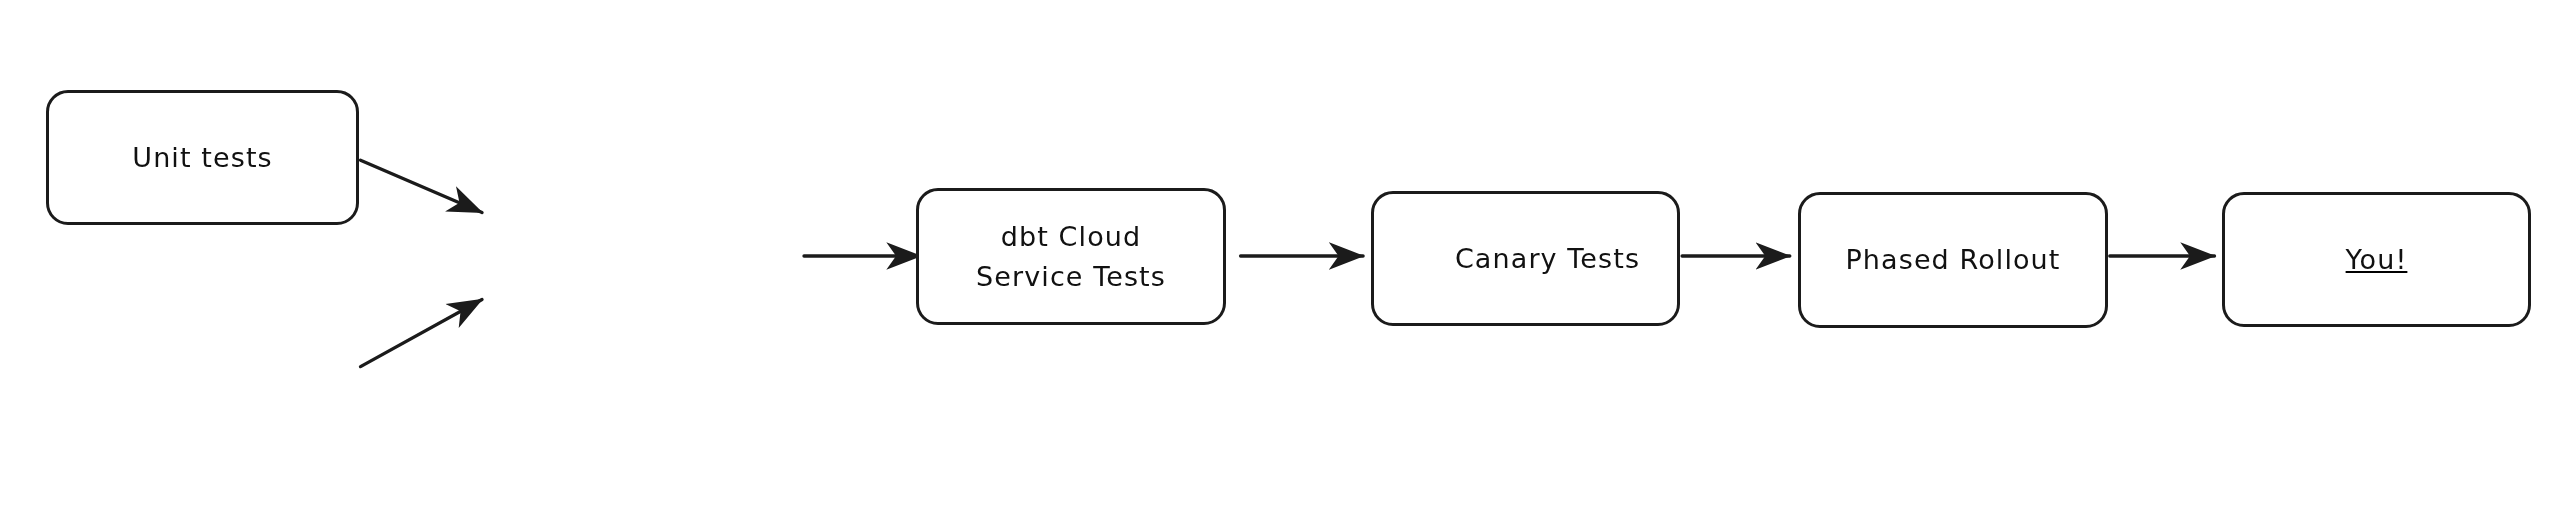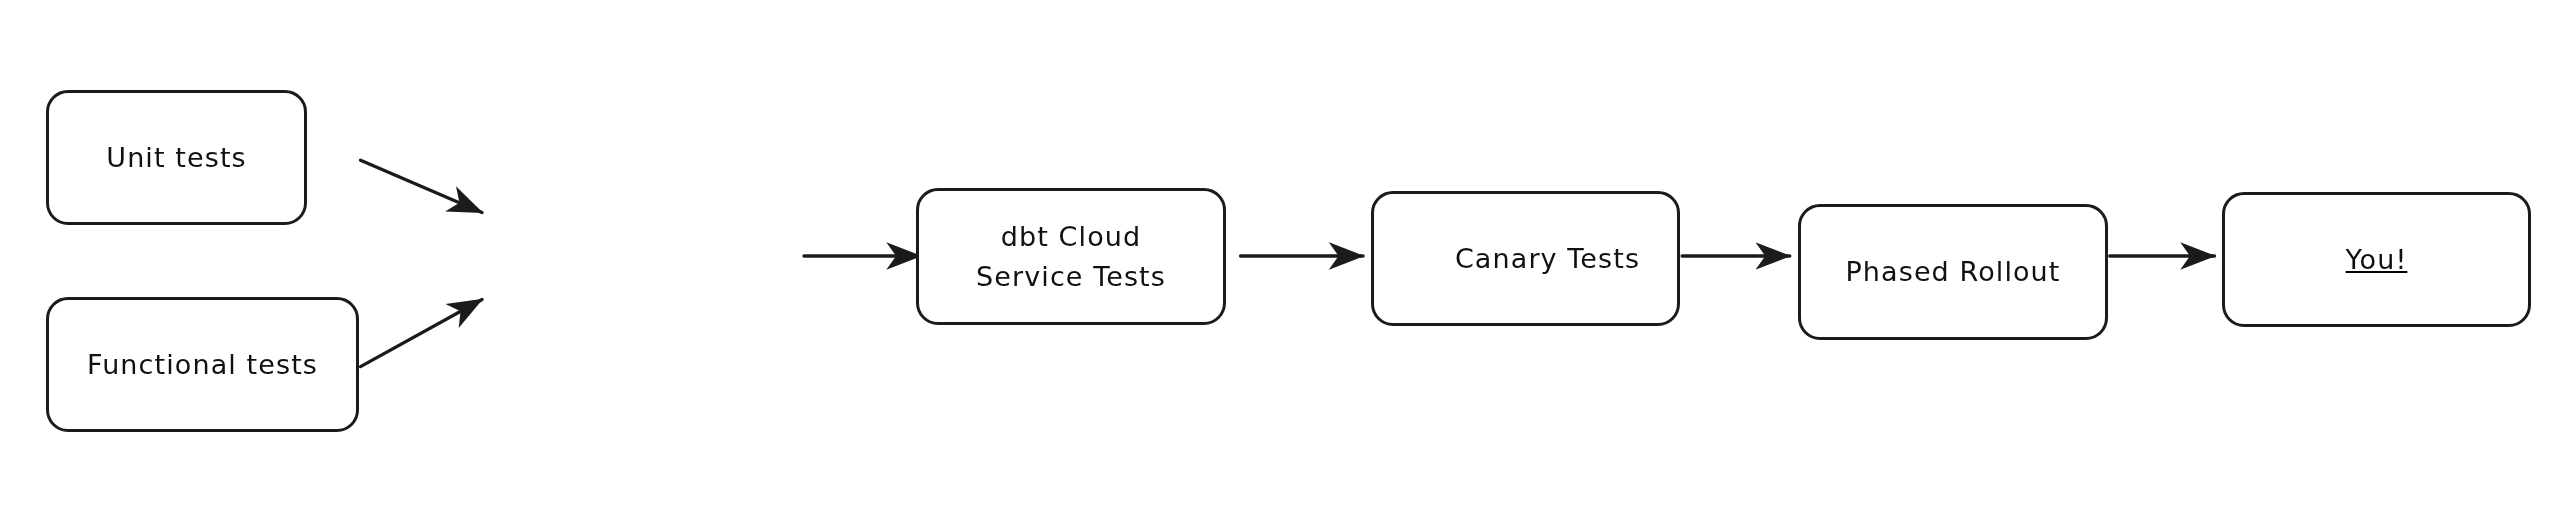--- a/index.html
+++ b/index.html
@@ -70,39 +70,36 @@
 
     <line x1="814" y1="259" x2="932" y2="259" stroke="#1b1b1b" stroke-width="3.4" stroke-linecap="round" marker-end="url(#arrowhead)"></line>
 
     <line x1="1256" y1="259" x2="1380" y2="259" stroke="#1b1b1b" stroke-width="3.4" stroke-linecap="round" marker-end="url(#arrowhead)"></line>
 
     <line x1="1703" y1="259" x2="1812" y2="259" stroke="#1b1b1b" stroke-width="3.4" stroke-linecap="round" marker-end="url(#arrowhead)"></line>
 
     <line x1="2136" y1="259" x2="2242" y2="259" stroke="#1b1b1b" stroke-width="3.4" stroke-linecap="round" marker-end="url(#arrowhead)"></line>
   </svg>
 
-  <div class="node" style="left:46px; top:90px; width:261px; height:135px;">
+  <div class="node" style="left:46px; top:90px; width:313px; height:135px;">
     <span class="node-label">Unit tests</span>
   </div>
 
-  <div class="node" style="left:46px; top:297px; width:313px; height:135px;">
-    <span class="node-label">Functional tests</span>
-  </div>
 
 
   <div class="node" style="left:916px; top:188px; width:310px; height:137px;">
     <span class="node-label two-line">dbt Cloud
 Service Tests</span>
   </div>
 
   <div class="node" style="left:1371px; top:191px; width:309px; height:135px;padding-left:44px;">
     <span class="node-label">Canary Tests</span>
   </div>
 
-  <div class="node" style="left:1798px; top:192px; width:310px; height:136px;margin-top:12px;">
+  <div class="node" style="left:1798px; top:192px; width:310px; height:136px;">
     <span class="node-label">Phased Rollout</span>
   </div>
 
   <div class="node" style="left:2222px; top:192px; width:309px; height:135px;text-decoration:underline;">
     <span class="node-label">You!</span>
   </div>
 
 </div>
 
 

